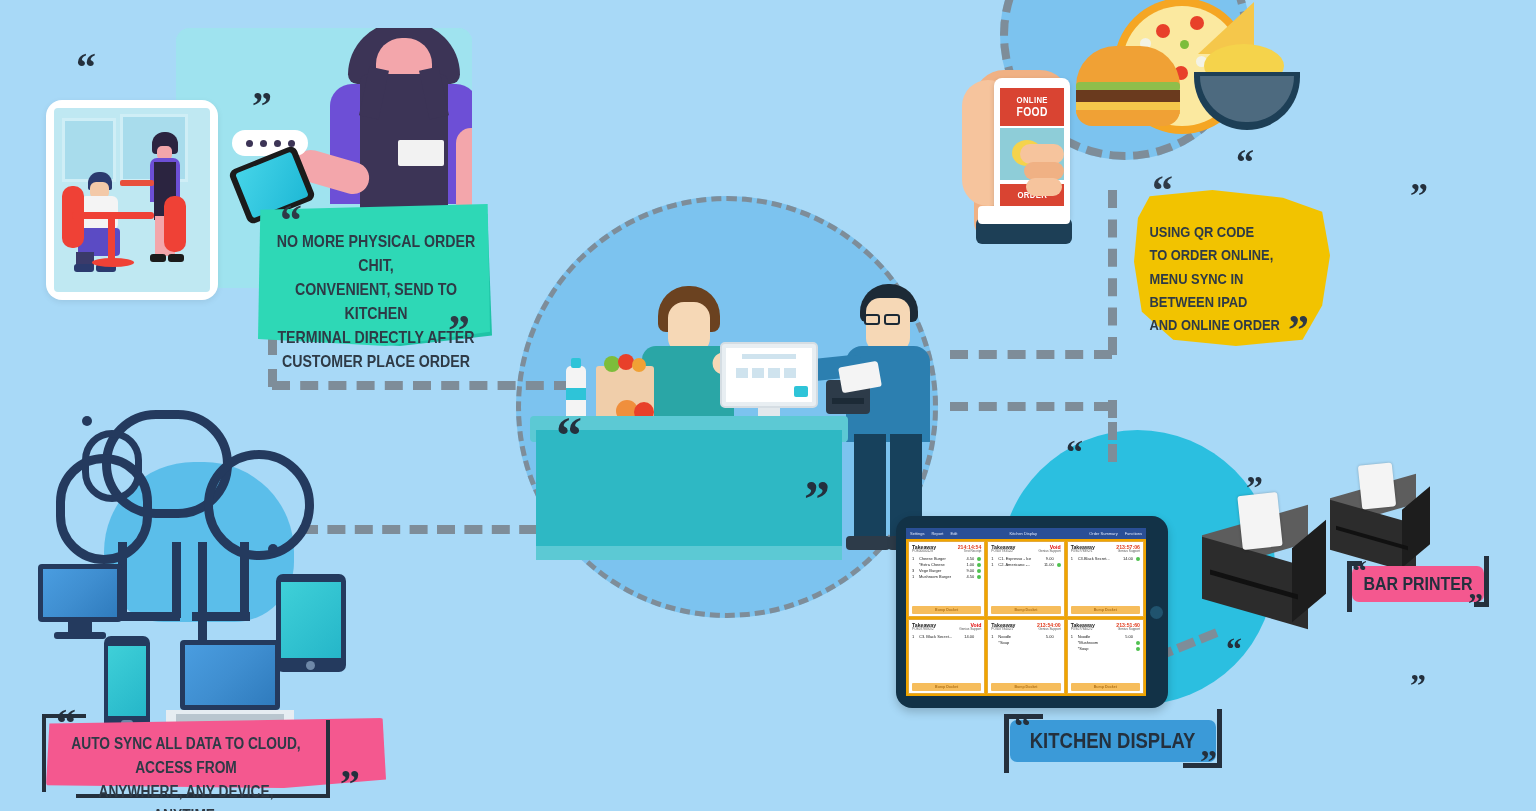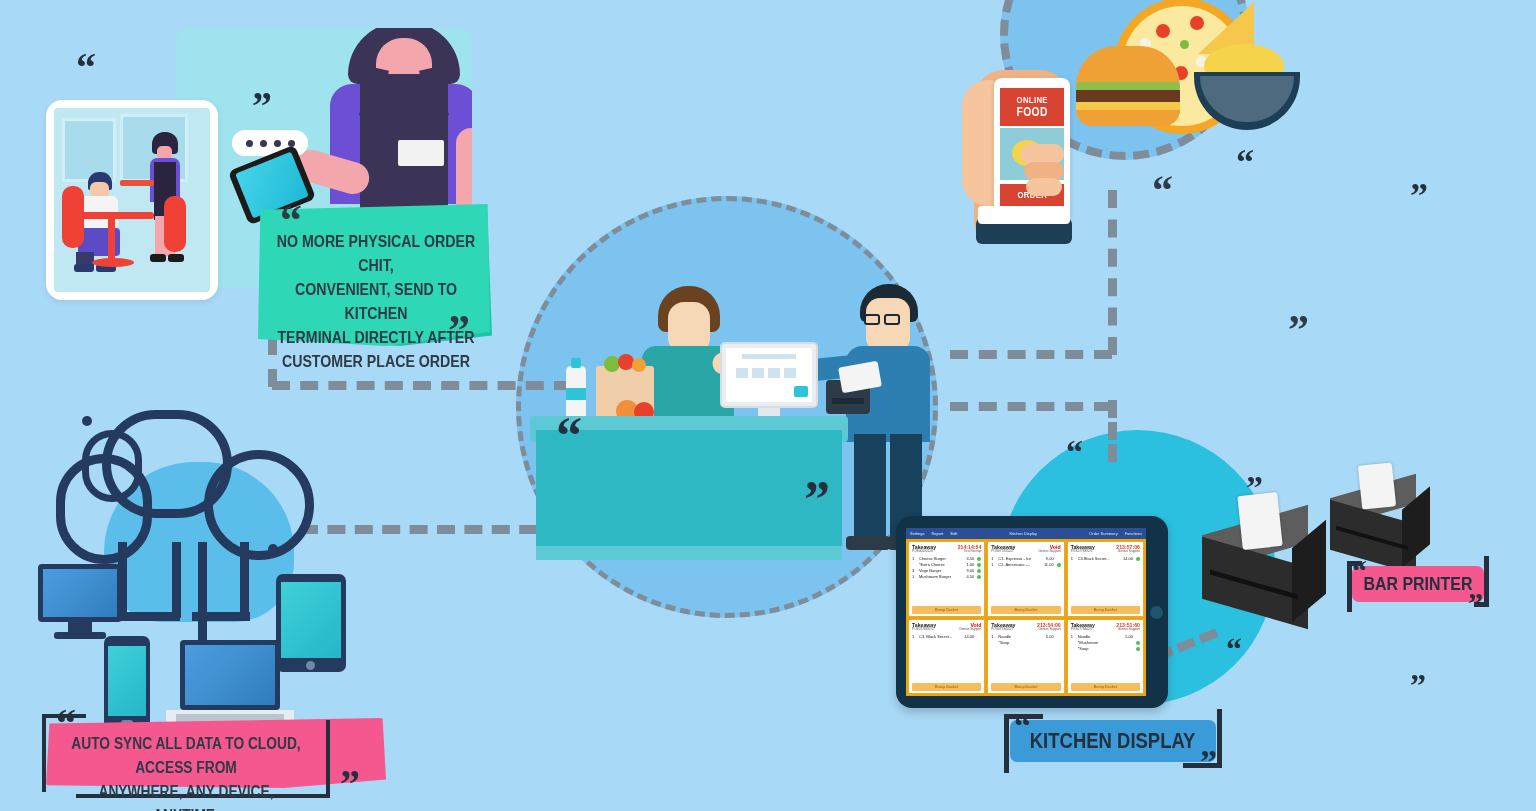--- a/index.html
+++ b/index.html
@@ -300,20 +300,32 @@
       </div>
     </div>
 
     <div class="abs" style="left:60px;top:86px;width:44px;height:20px;background:#f6c49d;border-radius:12px;"></div>
     <div class="abs" style="left:64px;top:104px;width:40px;height:18px;background:#f0b184;border-radius:11px;"></div>
     <div class="abs" style="left:66px;top:120px;width:36px;height:18px;background:#f6c49d;border-radius:11px;"></div>
     <div class="abs" style="left:16px;top:160px;width:96px;height:26px;background:#1d3f56;border-radius:6px;"></div>
     <div class="abs" style="left:18px;top:148px;width:92px;height:18px;background:#fff;border-radius:4px;"></div>
   </div>
 
+  <div class="abs" style="left:1134px;top:190px;width:196px;height:156px;">
+    <div class="abs" style="width:196px;height:156px;background:#f2c300;
+      clip-path:polygon(8% 4%,40% 0%,76% 5%,96% 14%,100% 42%,96% 74%,86% 96%,52% 100%,20% 96%,4% 78%,0% 46%,2% 18%);
+      border-radius:28px;"></div>
+    <div class="blob-txt" style="padding:30px 0 0 18px;text-align:left;font-size:15px;line-height:1.55;transform-origin:left center;">
+      <div>USING QR CODE</div>
+      <div>TO ORDER ONLINE,</div>
+      <div>MENU SYNC IN</div>
+      <div>BETWEEN IPAD</div>
+      <div>AND ONLINE ORDER</div>
+    </div>
+  </div>
   <div class="qmark light" style="left:1152px;top:178px;font-size:42px;">“</div>
   <div class="qmark light" style="left:1288px;top:318px;font-size:42px;">”</div>
 
   <div class="qmark" style="left:1236px;top:152px;font-size:36px;">“</div>
   <div class="qmark" style="left:1410px;top:186px;font-size:36px;">”</div>
 
   <div class="abs" style="left:530px;top:280px;width:400px;height:280px;">
 
     <div class="abs" style="left:104px;top:6px;width:112px;height:160px;">
       <div class="abs" style="left:24px;top:0;width:62px;height:46px;background:#6b4220;border-radius:30px 30px 8px 8px;"></div>

